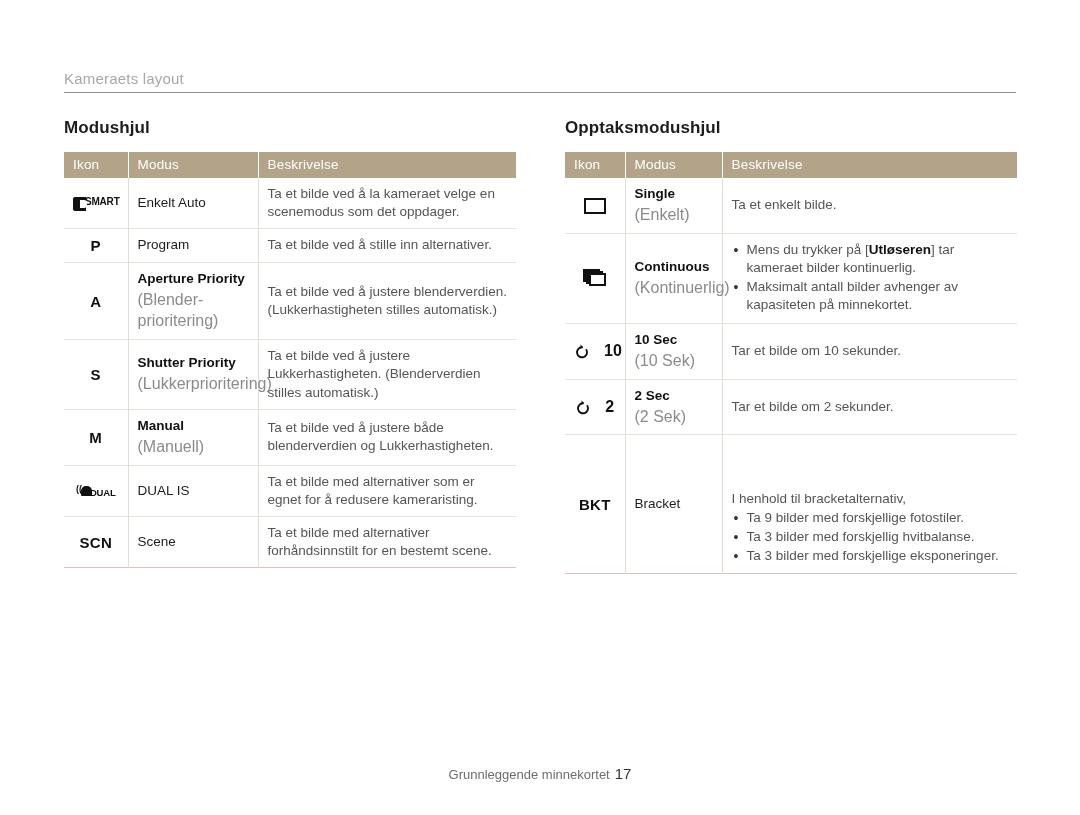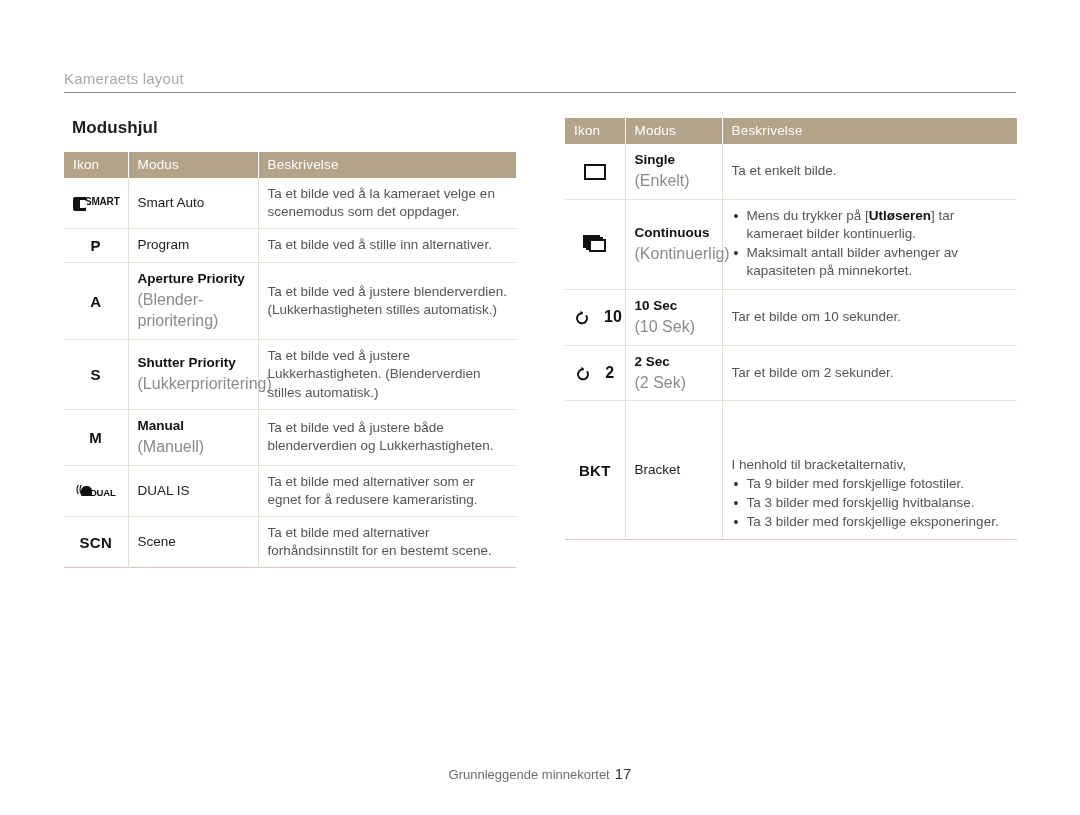--- a/index.html
+++ b/index.html
@@ -49,21 +49,21 @@
   .col {
     position: relative;
   }
   .col-left  { margin-left: 64px;  width: 452px; }
   .col-right { margin-left: 49px;  width: 452px; }
 
   .section-title {
     font-size: 17px;
     font-weight: bold;
     color: #1d1d1d;
-    margin: 0 0 14px 8px;
+    margin: 0 0 14px 0;
     letter-spacing: 0.1px;
   }
 
   
   table.spec {
     border-collapse: collapse;
     width: 100%;
     table-layout: fixed;
     border-bottom: 1.5px solid #d8c3bd;
   }
@@ -313,21 +313,21 @@
       <tbody>
 
         <tr class="first-row">
           <td class="cell-icon">
             <span class="ico ico-smart">
               <span class="sm-cam"></span>
               <span class="sm-label">SMART</span>
             </span>
           </td>
           <td class="cell-mode">
-            <span class="mode-plain">Smart Auto</span>
+            <span class="mode-plain">Enkelt Auto</span>
           </td>
           <td class="cell-desc">Ta et bilde ved å la kameraet velge en scenemodus som det oppdager.</td>
         </tr>
 
         <tr>
           <td class="cell-icon">
             <span class="ico ico-text">P</span>
           </td>
           <td class="cell-mode">
             <span class="mode-plain">Program</span>
@@ -391,20 +391,21 @@
           </td>
           <td class="cell-desc">Ta et bilde med alternativer forhåndsinnstilt for en bestemt scene.</td>
         </tr>
 
 
       </tbody>
     </table>
   </div>
 
   <div class="col col-right">
+    <h2 class="section-title">Opptaksmodushjul</h2>
 
     <table class="spec">
       <colgroup>
         <col style="width:60px">
         <col style="width:97px">
         <col style="width:295px">
       </colgroup>
       <thead>
         <tr>
           <th>Ikon</th>

